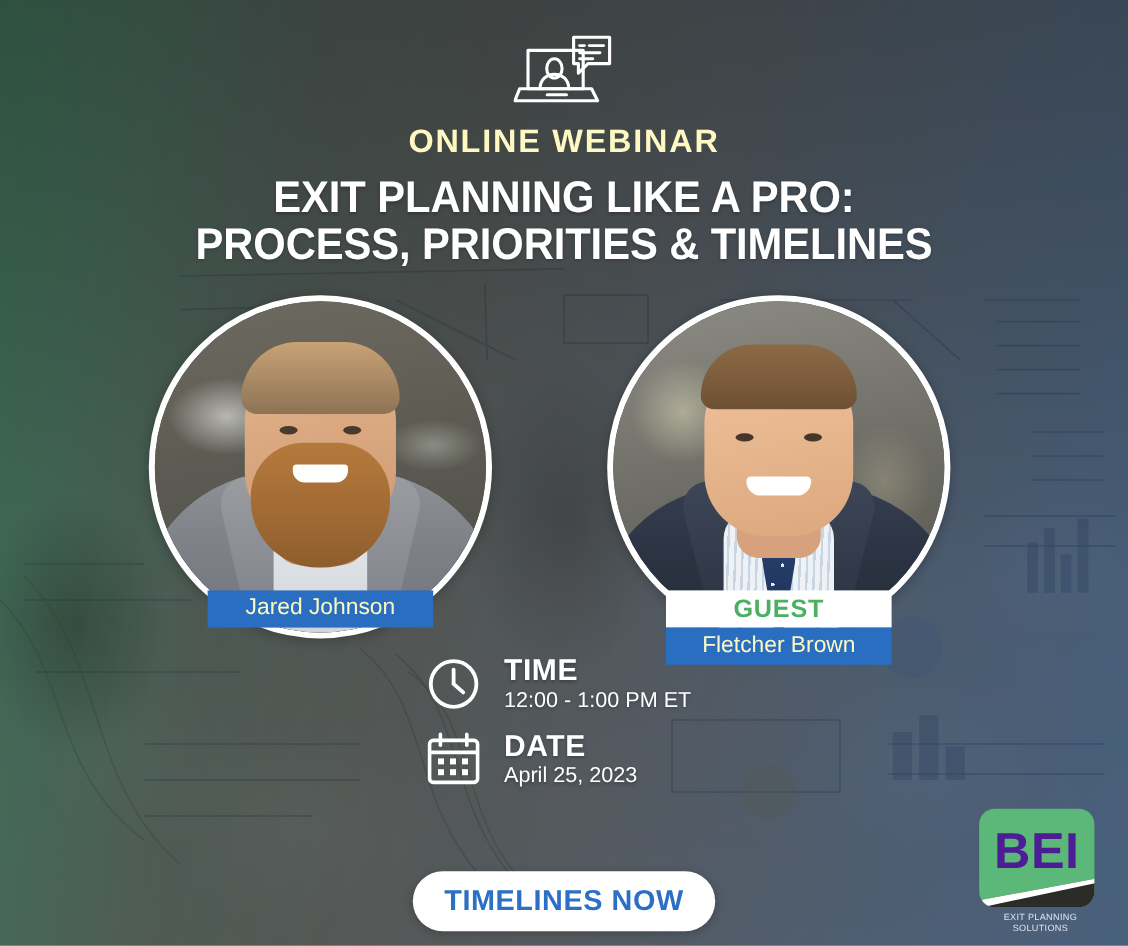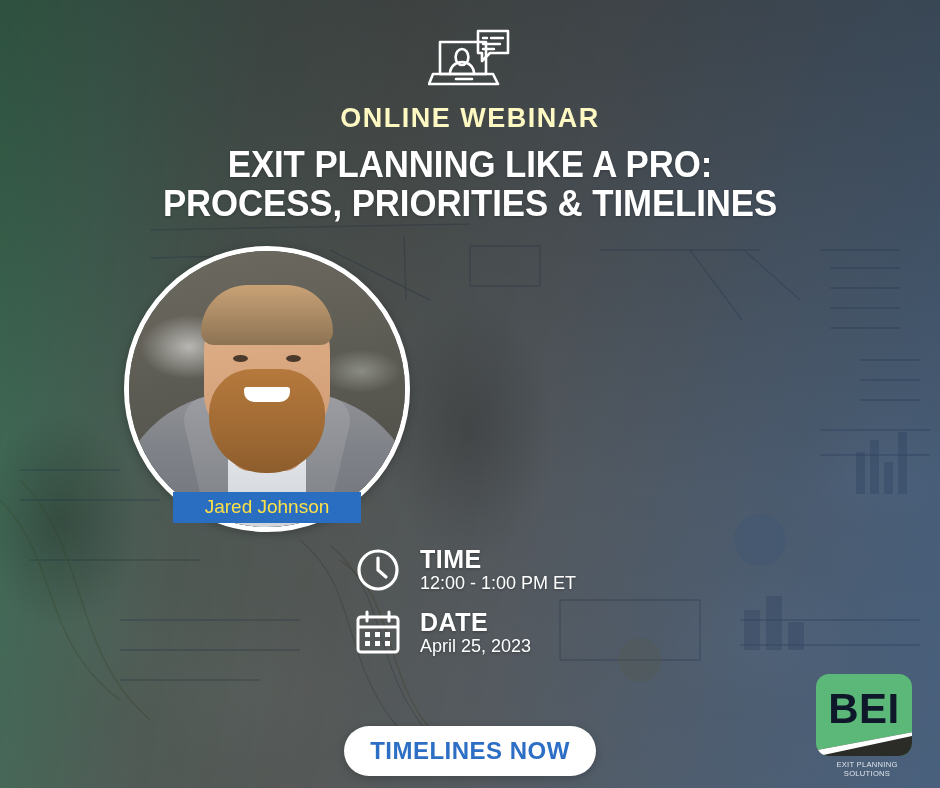--- a/index.html
+++ b/index.html
@@ -211,21 +211,21 @@
   .b-eyeL { left:102px; } .b-eyeR { right:102px; }
 
   
   .nameplate { position:absolute; left:50%; transform:translateX(-50%); width:188px; top:246px; }
   .role {
     background:#ffffff; color:#4caf62;
     font-size:21px; font-weight:bold; letter-spacing:.03em;
     text-align:center; padding:4px 0 3px;
   }
   .pname {
-    background:#2a6ec2; color:#fde047;
+    background:#2a6ec2; color:#fef9c3;
     font-size:19px; text-align:center; padding:4px 0 5px;
   }
 
   
   .details { position:absolute; top:546px; left:352px; }
   .detail-row { display:flex; align-items:center; margin-bottom:16px; }
   .detail-ico { width:52px; flex:0 0 52px; display:flex; justify-content:center; }
   .detail-txt { margin-left:16px; color:#fff; }
   .detail-label {
     font-size:25px; font-weight:bold; letter-spacing:.02em; line-height:1.08;
@@ -249,21 +249,21 @@
   }
 
   
   .logo { position:absolute; right:22px; bottom:10px; width:102px; }
   .logo-mark {
     position:relative; width:96px; height:82px;
     border-radius:13px; overflow:hidden; background:#5cb878;
   }
   .logo-bei {
     position:absolute; left:0; right:0; top:14px;
-    text-align:center; color:#0f172a;
+    text-align:center; color:#4c1d95;
     font-size:42px; font-weight:bold; letter-spacing:.01em; line-height:1;
   }
   .logo-swoosh {
     position:absolute; left:-6px; right:-6px; bottom:-4px; height:36px;
     background:#2b2b28;
     clip-path:polygon(0 76%, 100% 20%, 100% 100%, 0 100%);
   }
   .logo-swoosh:before {
     content:""; position:absolute; left:0; right:0; bottom:0; height:100%;
     background:#ffffff;
@@ -379,20 +379,41 @@
             <div class="a-eyeR"></div>
             <div class="a-beard"></div>
             <div class="a-mouth"></div>
           </div>
         </div>
         <div class="nameplate">
           <div class="pname">Jared Johnson</div>
         </div>
       </div>
 
+      <div class="person p2">
+        <div class="avatar">
+          <div class="shot shot-b">
+            <div class="b-shoulders"></div>
+            <div class="b-lapelL"></div>
+            <div class="b-lapelR"></div>
+            <div class="b-shirt"></div>
+            <div class="b-tie"></div>
+            <div class="b-neck"></div>
+            <div class="b-head"></div>
+            <div class="b-hair"></div>
+            <div class="b-eyeL"></div>
+            <div class="b-eyeR"></div>
+            <div class="b-mouth"></div>
+          </div>
+        </div>
+        <div class="nameplate">
+          <div class="role">GUEST</div>
+          <div class="pname">Fletcher Brown</div>
+        </div>
+      </div>
 
     </div>
 
     <div class="details">
 
       <div class="detail-row">
         <div class="detail-ico">
           <svg width="46" height="46" viewBox="0 0 46 46" fill="none" stroke="#ffffff" stroke-width="3.2" stroke-linecap="round">
             <circle cx="23" cy="23" r="19"></circle>
             <path d="M23 11 V23 L31 30"></path>

